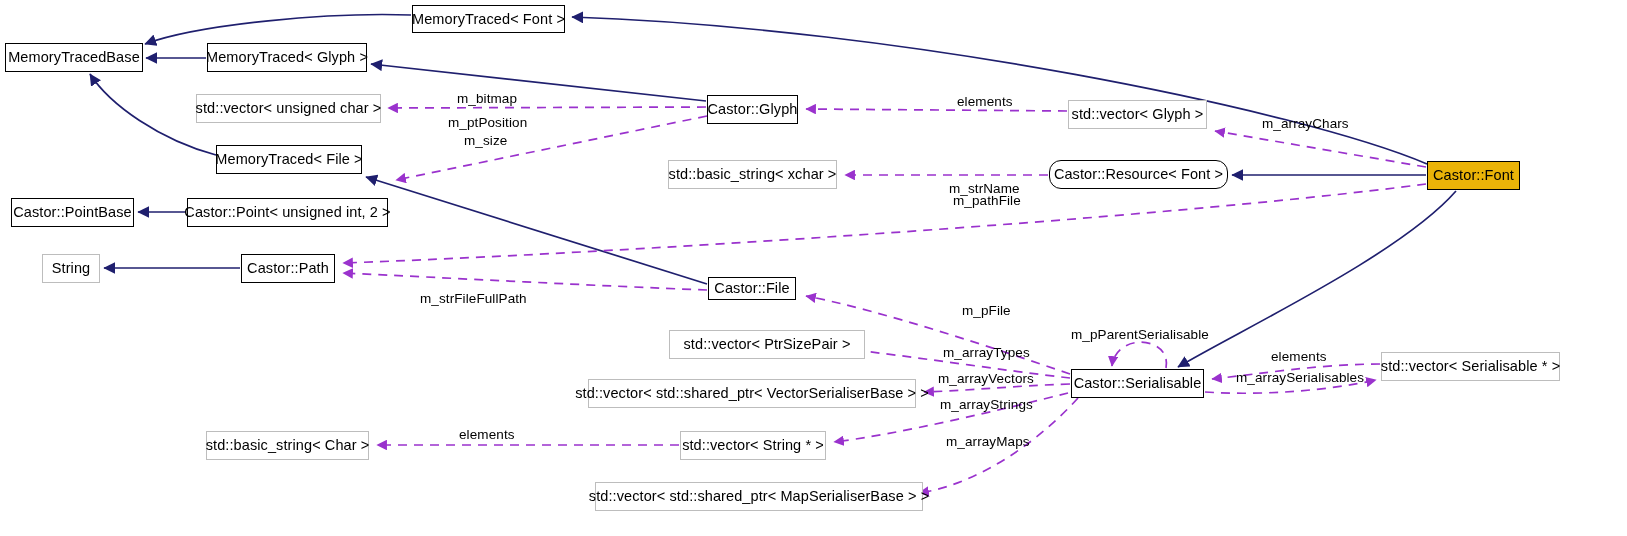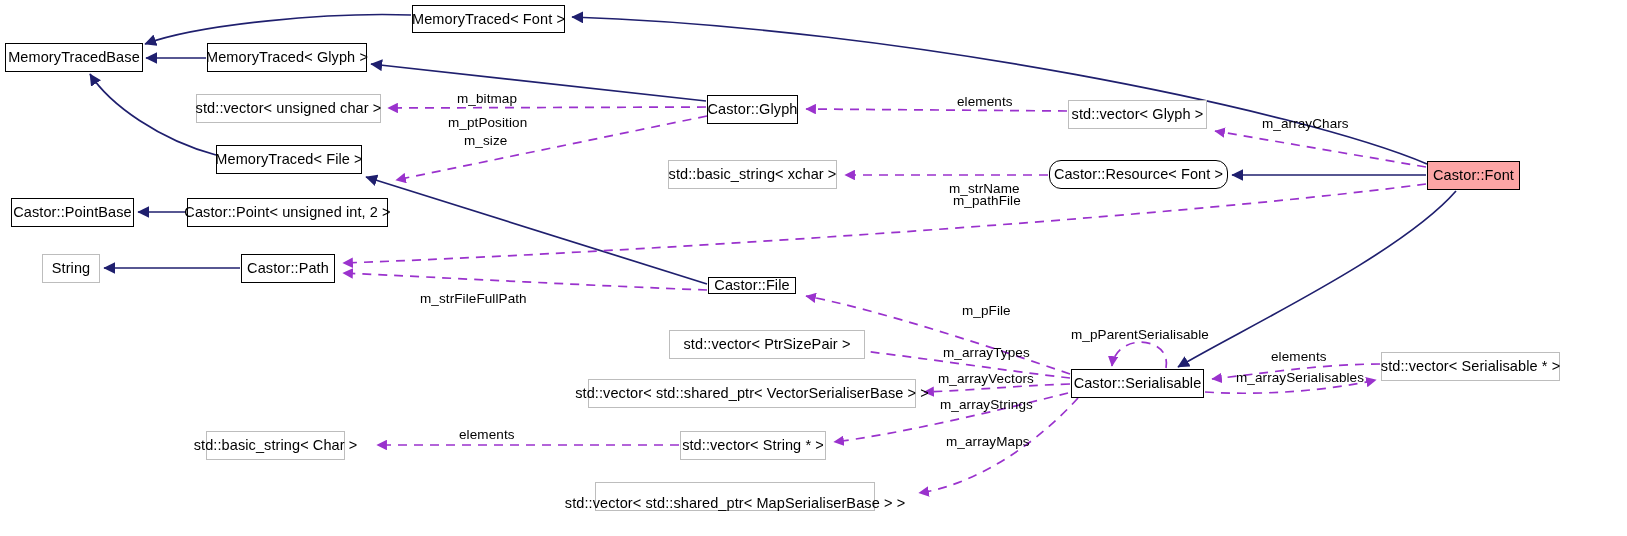--- a/index.html
+++ b/index.html
@@ -38,21 +38,21 @@
     letter-spacing: 0.1px;
   }
   .node.solid {
     border: 1.4px solid #000000;
   }
   .node.faint {
     border: 1.2px solid #bdbdbd;
   }
   .node.highlight {
     border: 1.4px solid #000000;
-    background: #fca5a5;
+    background: #eab308;
   }
   .edge-label {
     position: absolute;
     font-size: 13.5px;
     line-height: 1;
     color: #000000;
     white-space: nowrap;
     background: transparent;
     letter-spacing: 0.1px;
   }
@@ -166,42 +166,42 @@
     </div>
   <div class="node solid" style="left:187px; top:198px; width:201px; height:29px;">
       <span>Castor::Point&lt; unsigned int, 2 &gt;</span>
     </div>
   <div class="node faint" style="left:42px;  top:254px; width:58px;  height:29px;">
       <span>String</span>
     </div>
   <div class="node solid" style="left:241px; top:254px; width:94px;  height:29px;">
       <span>Castor::Path</span>
     </div>
-  <div class="node solid" style="left:708px; top:277px; width:88px;  height:17px;">
+  <div class="node solid" style="left:708px; top:277px; width:88px;  height:23px;">
       <span>Castor::File</span>
     </div>
   <div class="node faint" style="left:669px; top:330px; width:196px; height:29px;">
       <span>std::vector&lt; PtrSizePair &gt;</span>
     </div>
   <div class="node solid" style="left:1071px;top:369px; width:133px; height:29px;">
       <span>Castor::Serialisable</span>
     </div>
   <div class="node faint" style="left:1381px;top:352px; width:179px; height:29px;">
       <span>std::vector&lt; Serialisable * &gt;</span>
     </div>
   <div class="node faint" style="left:588px; top:379px; width:328px; height:29px;">
       <span>std::vector&lt; std::shared_ptr&lt; VectorSerialiserBase &gt; &gt;</span>
     </div>
-  <div class="node faint" style="left:206px; top:431px; width:139px; height:29px;">
+  <div class="node faint" style="left:206px; top:431px; width:163px; height:29px;">
       <span>std::basic_string&lt; Char &gt;</span>
     </div>
   <div class="node faint" style="left:680px; top:431px; width:146px; height:29px;">
       <span>std::vector&lt; String * &gt;</span>
     </div>
-  <div class="node faint" style="left:595px; top:482px; width:280px; height:29px;align-items:flex-end;">
+  <div class="node faint" style="left:595px; top:482px; width:328px; height:29px;">
       <span>std::vector&lt; std::shared_ptr&lt; MapSerialiserBase &gt; &gt;</span>
     </div>
 
   <div class="edge-label" style="left:457px;  top:92px;">m_bitmap</div>
   <div class="edge-label" style="left:448px;  top:116px;">m_ptPosition</div>
   <div class="edge-label" style="left:464px;  top:134px;">m_size</div>
   <div class="edge-label" style="left:957px;  top:95px;">elements</div>
   <div class="edge-label" style="left:1262px; top:117px;">m_arrayChars</div>
   <div class="edge-label" style="left:949px;  top:158px;margin-top:24px;">m_strName</div>
   <div class="edge-label" style="left:953px;  top:194px;">m_pathFile</div>

